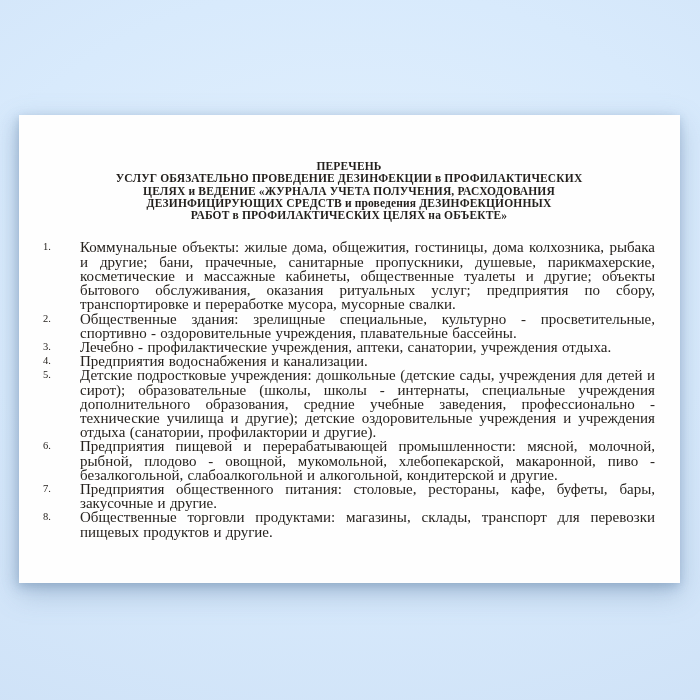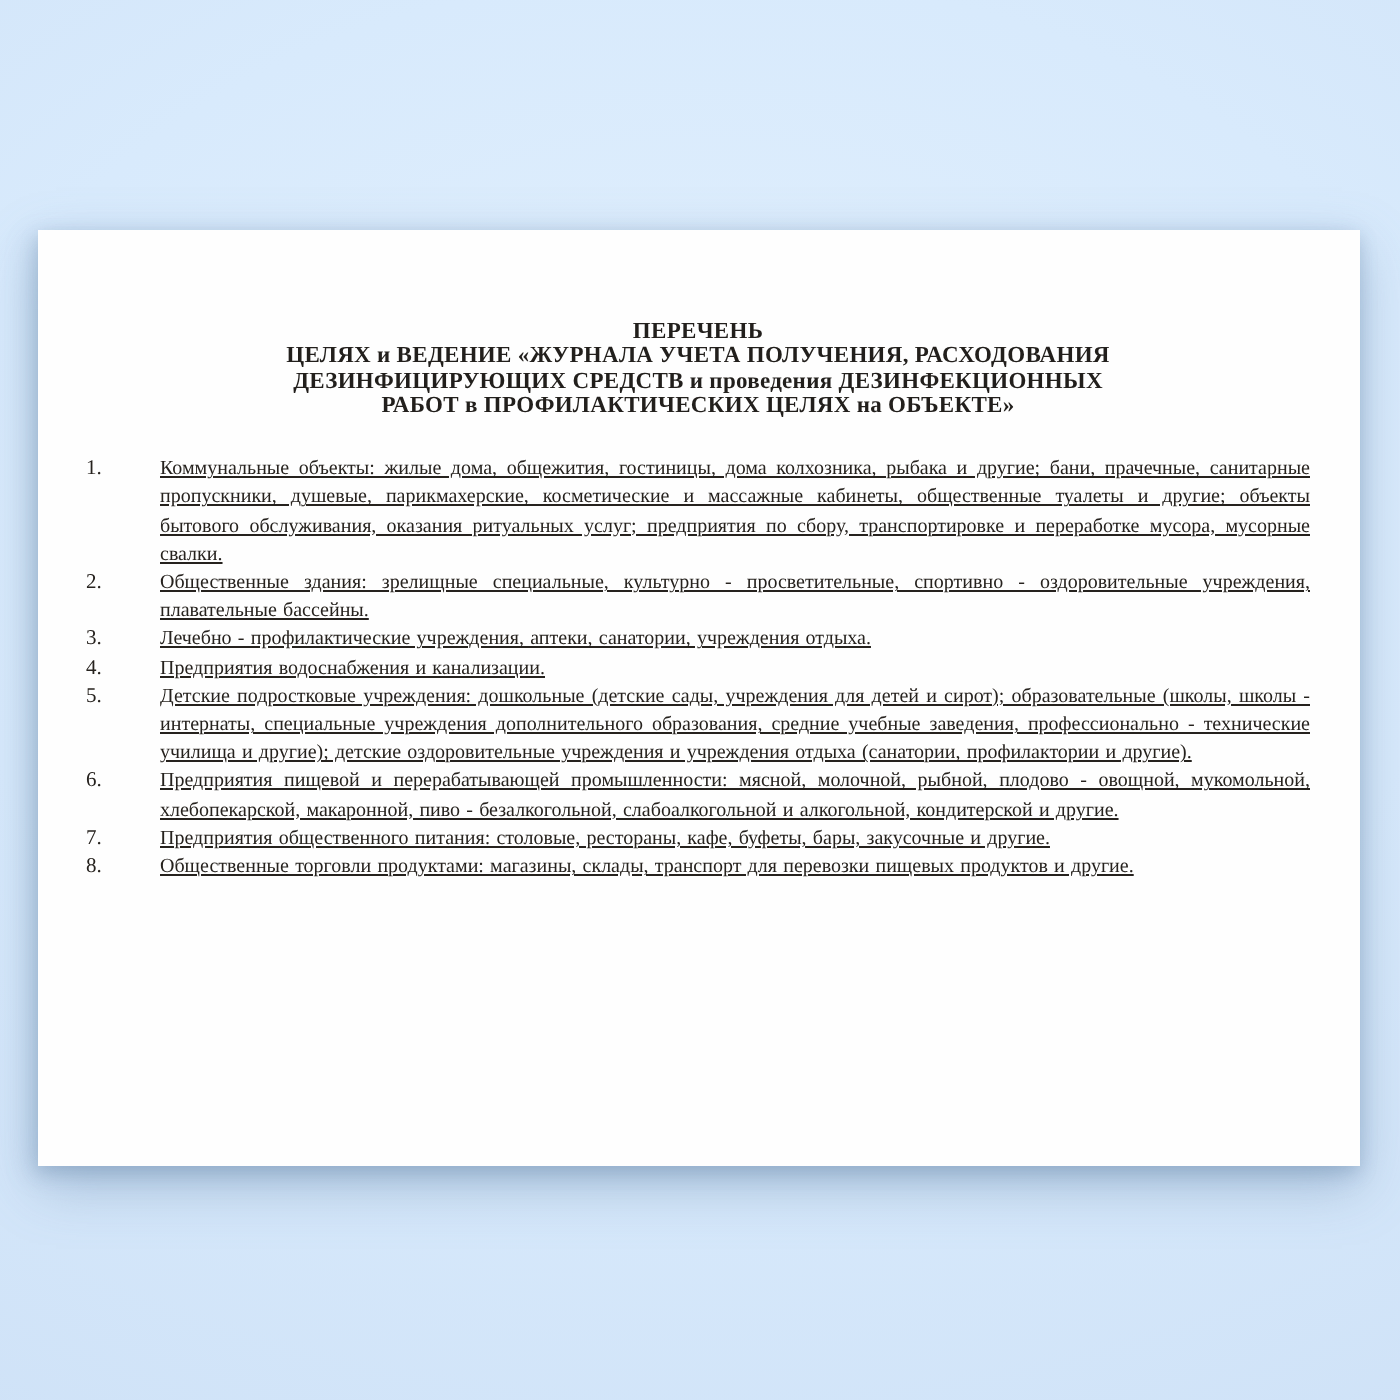--- a/index.html
+++ b/index.html
@@ -51,37 +51,37 @@
     align-items: flex-start;
   }
   .num {
     flex: 0 0 37px;
     font-size: 10.5px;
     line-height: 14.2px;
     color: #26221e;
   }
   .txt {
     flex: 1 1 auto;
-    font-size: 10px;
+    font-size: 15px;
     line-height: 14.2px;
     text-align: justify;
     text-justify: inter-word;
     word-spacing: 0.6px;
     color: #26221e;
-    text-decoration: underline;
   }
 </style>
 </head>
 <body>
 
 <div class="backdrop">
   <div class="sheet">
 
     <div class="doc-title">
       <div class="title-line">ПЕРЕЧЕНЬ</div>
+      <div class="title-line">УСЛУГ ОБЯЗАТЕЛЬНО ПРОВЕДЕНИЕ ДЕЗИНФЕКЦИИ в ПРОФИЛАКТИЧЕСКИХ</div>
       <div class="title-line">ЦЕЛЯХ и ВЕДЕНИЕ «ЖУРНАЛА УЧЕТА ПОЛУЧЕНИЯ, РАСХОДОВАНИЯ</div>
       <div class="title-line">ДЕЗИНФИЦИРУЮЩИХ СРЕДСТВ и проведения ДЕЗИНФЕКЦИОННЫХ</div>
       <div class="title-line">РАБОТ в ПРОФИЛАКТИЧЕСКИХ ЦЕЛЯХ на ОБЪЕКТЕ»</div>
     </div>
 
     <div class="doc-list">
       <div class="row">
         <span class="num">1.</span>
         <span class="txt">Коммунальные объекты: жилые дома, общежития, гостиницы, дома колхозника, рыбака и другие; бани, прачечные, санитарные пропускники, душевые, парикмахерские, косметические и массажные кабинеты, общественные туалеты и другие; объекты бытового обслуживания, оказания ритуальных услуг; предприятия по сбору, транспортировке и переработке мусора, мусорные свалки.</span>
       </div>

